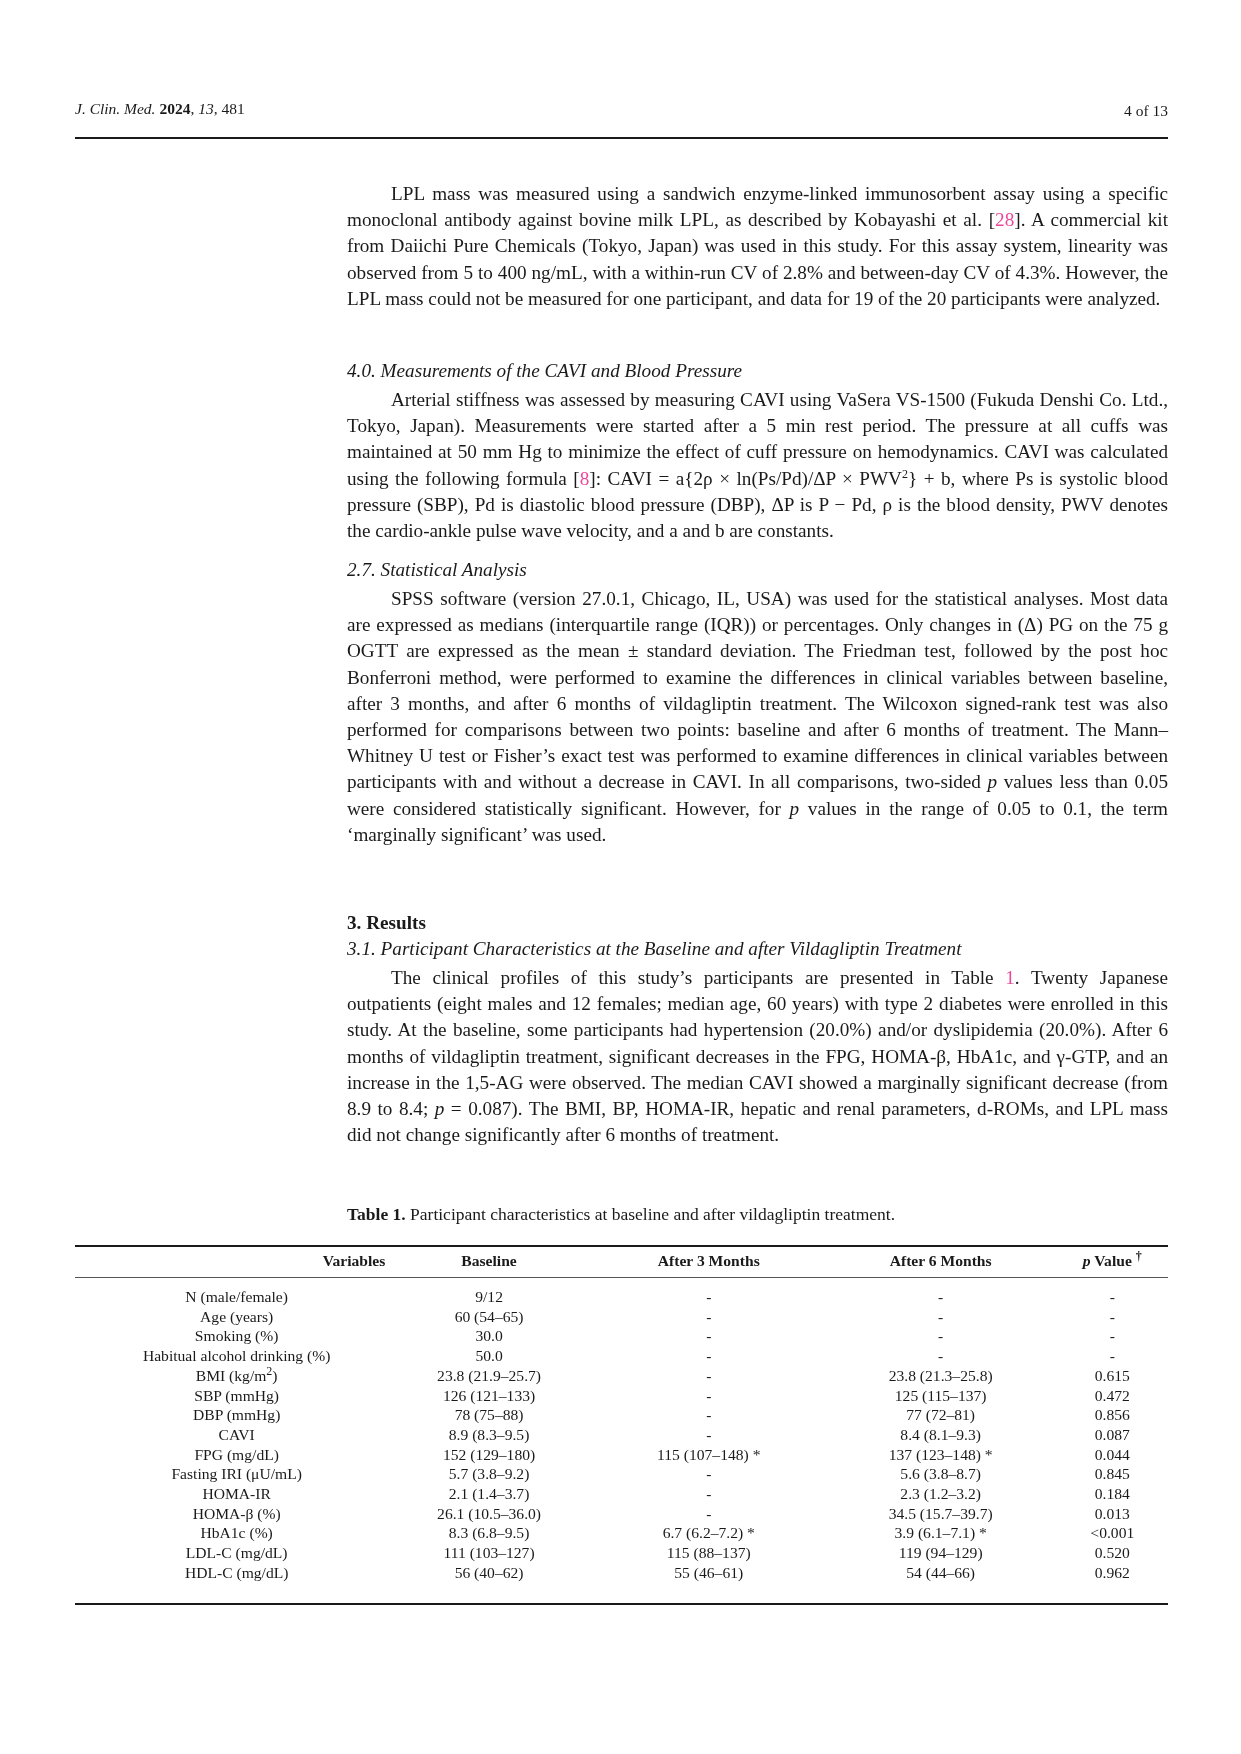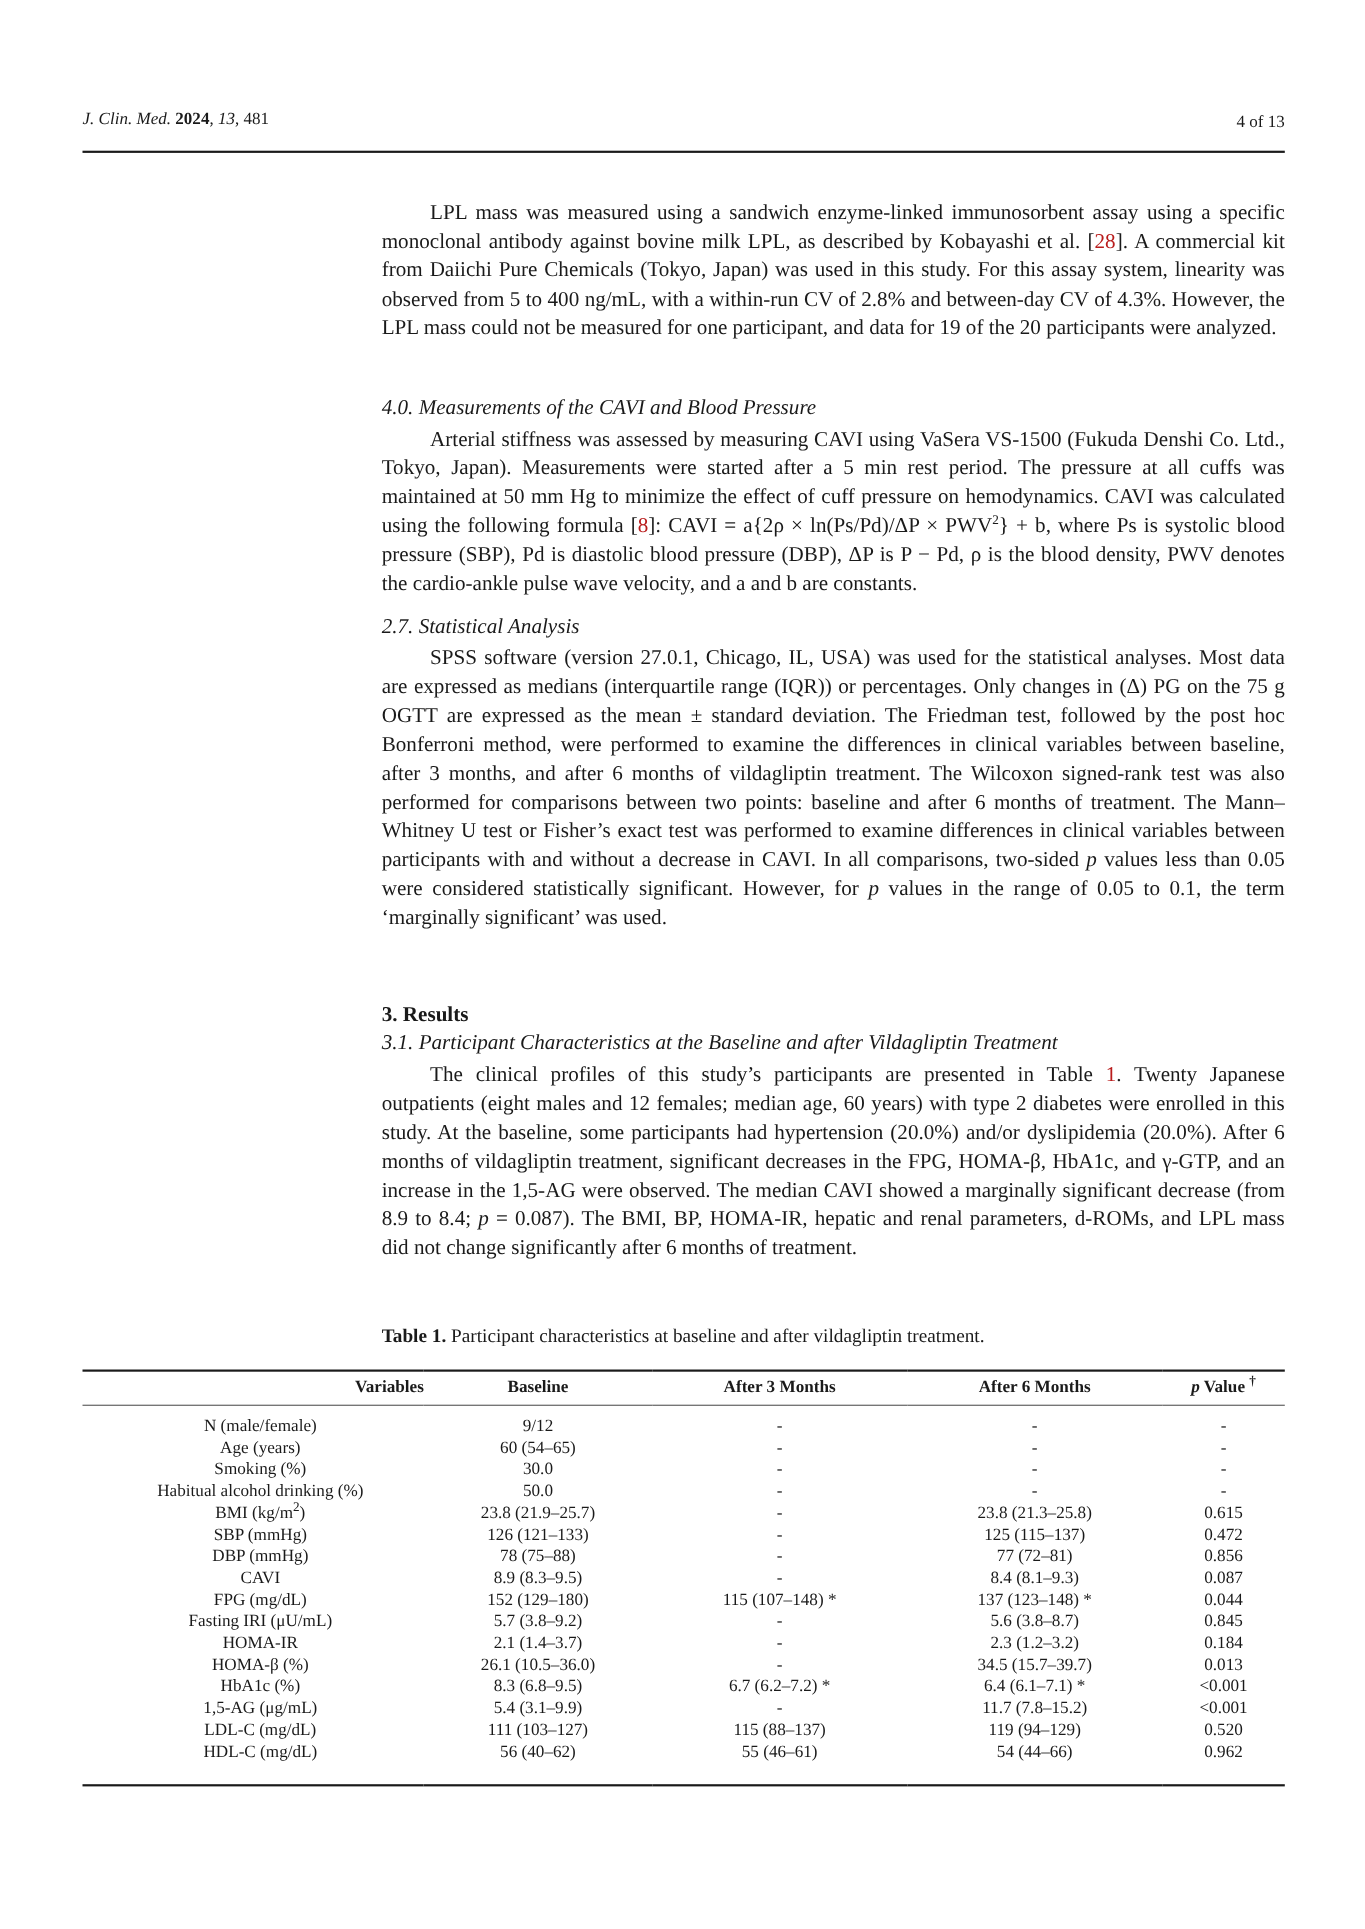--- a/index.html
+++ b/index.html
@@ -20,21 +20,21 @@
     position: absolute; left: 75px; top: 137px; width: 1093px; height: 0;
     border-top: 2px solid #1a1a1a;
   }
   .col {
     position: absolute; left: 347px; width: 821px;
     font-size: 19.2px; line-height: 26.2px;
   }
   p { margin: 0; text-align: justify; text-indent: 44px; hyphens: manual; }
   .sub { font-style: italic; margin: 0; line-height: 26px; font-size: 19.2px; }
   .sec { font-weight: bold; margin: 0; font-size: 19.2px; line-height: 26px; }
-  .ref { color: #b91c1c; }
+  .ref { color: #ec4899; }
   sup { font-size: 12px; line-height: 0; }
   .caption { position: absolute; left: 347px; top: 1203px; font-size: 17.5px; line-height: 22px; }
   .caption b { font-weight: bold; }
   table.t1 {
     position: absolute; left: 75px; top: 1245px; width: 1093px;
     border-collapse: collapse; font-size: 15.6px;
   }
   table.t1 thead th {
     font-weight: bold; padding: 5px 0 7px 0; line-height: 18px;
     border-top: 2px solid #1a1a1a; border-bottom: 1.5px solid #555;
@@ -170,28 +170,21 @@
         <td class="var"><span>HOMA-β (%)</span></td>
         <td>26.1 (10.5–36.0)</td>
         <td>-</td>
         <td>34.5 (15.7–39.7)</td>
         <td>0.013</td>
       </tr>
       <tr>
         <td class="var"><span>HbA1c (%)</span></td>
         <td>8.3 (6.8–9.5)</td>
         <td>6.7 (6.2–7.2) *</td>
-        <td>6.4 (6.1–7.1) *</td>
-        <td>&lt;0.001</td>
-      </tr>
-      <tr>
-        <td class="var"><span>1,5-AG (μg/mL)</span></td>
-        <td>5.4 (3.1–9.9)</td>
-        <td>-</td>
-        <td>11.7 (7.8–15.2)</td>
+        <td>3.9 (6.1–7.1) *</td>
         <td>&lt;0.001</td>
       </tr>
       <tr>
         <td class="var"><span>LDL-C (mg/dL)</span></td>
         <td>111 (103–127)</td>
         <td>115 (88–137)</td>
         <td>119 (94–129)</td>
         <td>0.520</td>
       </tr>
       <tr>

